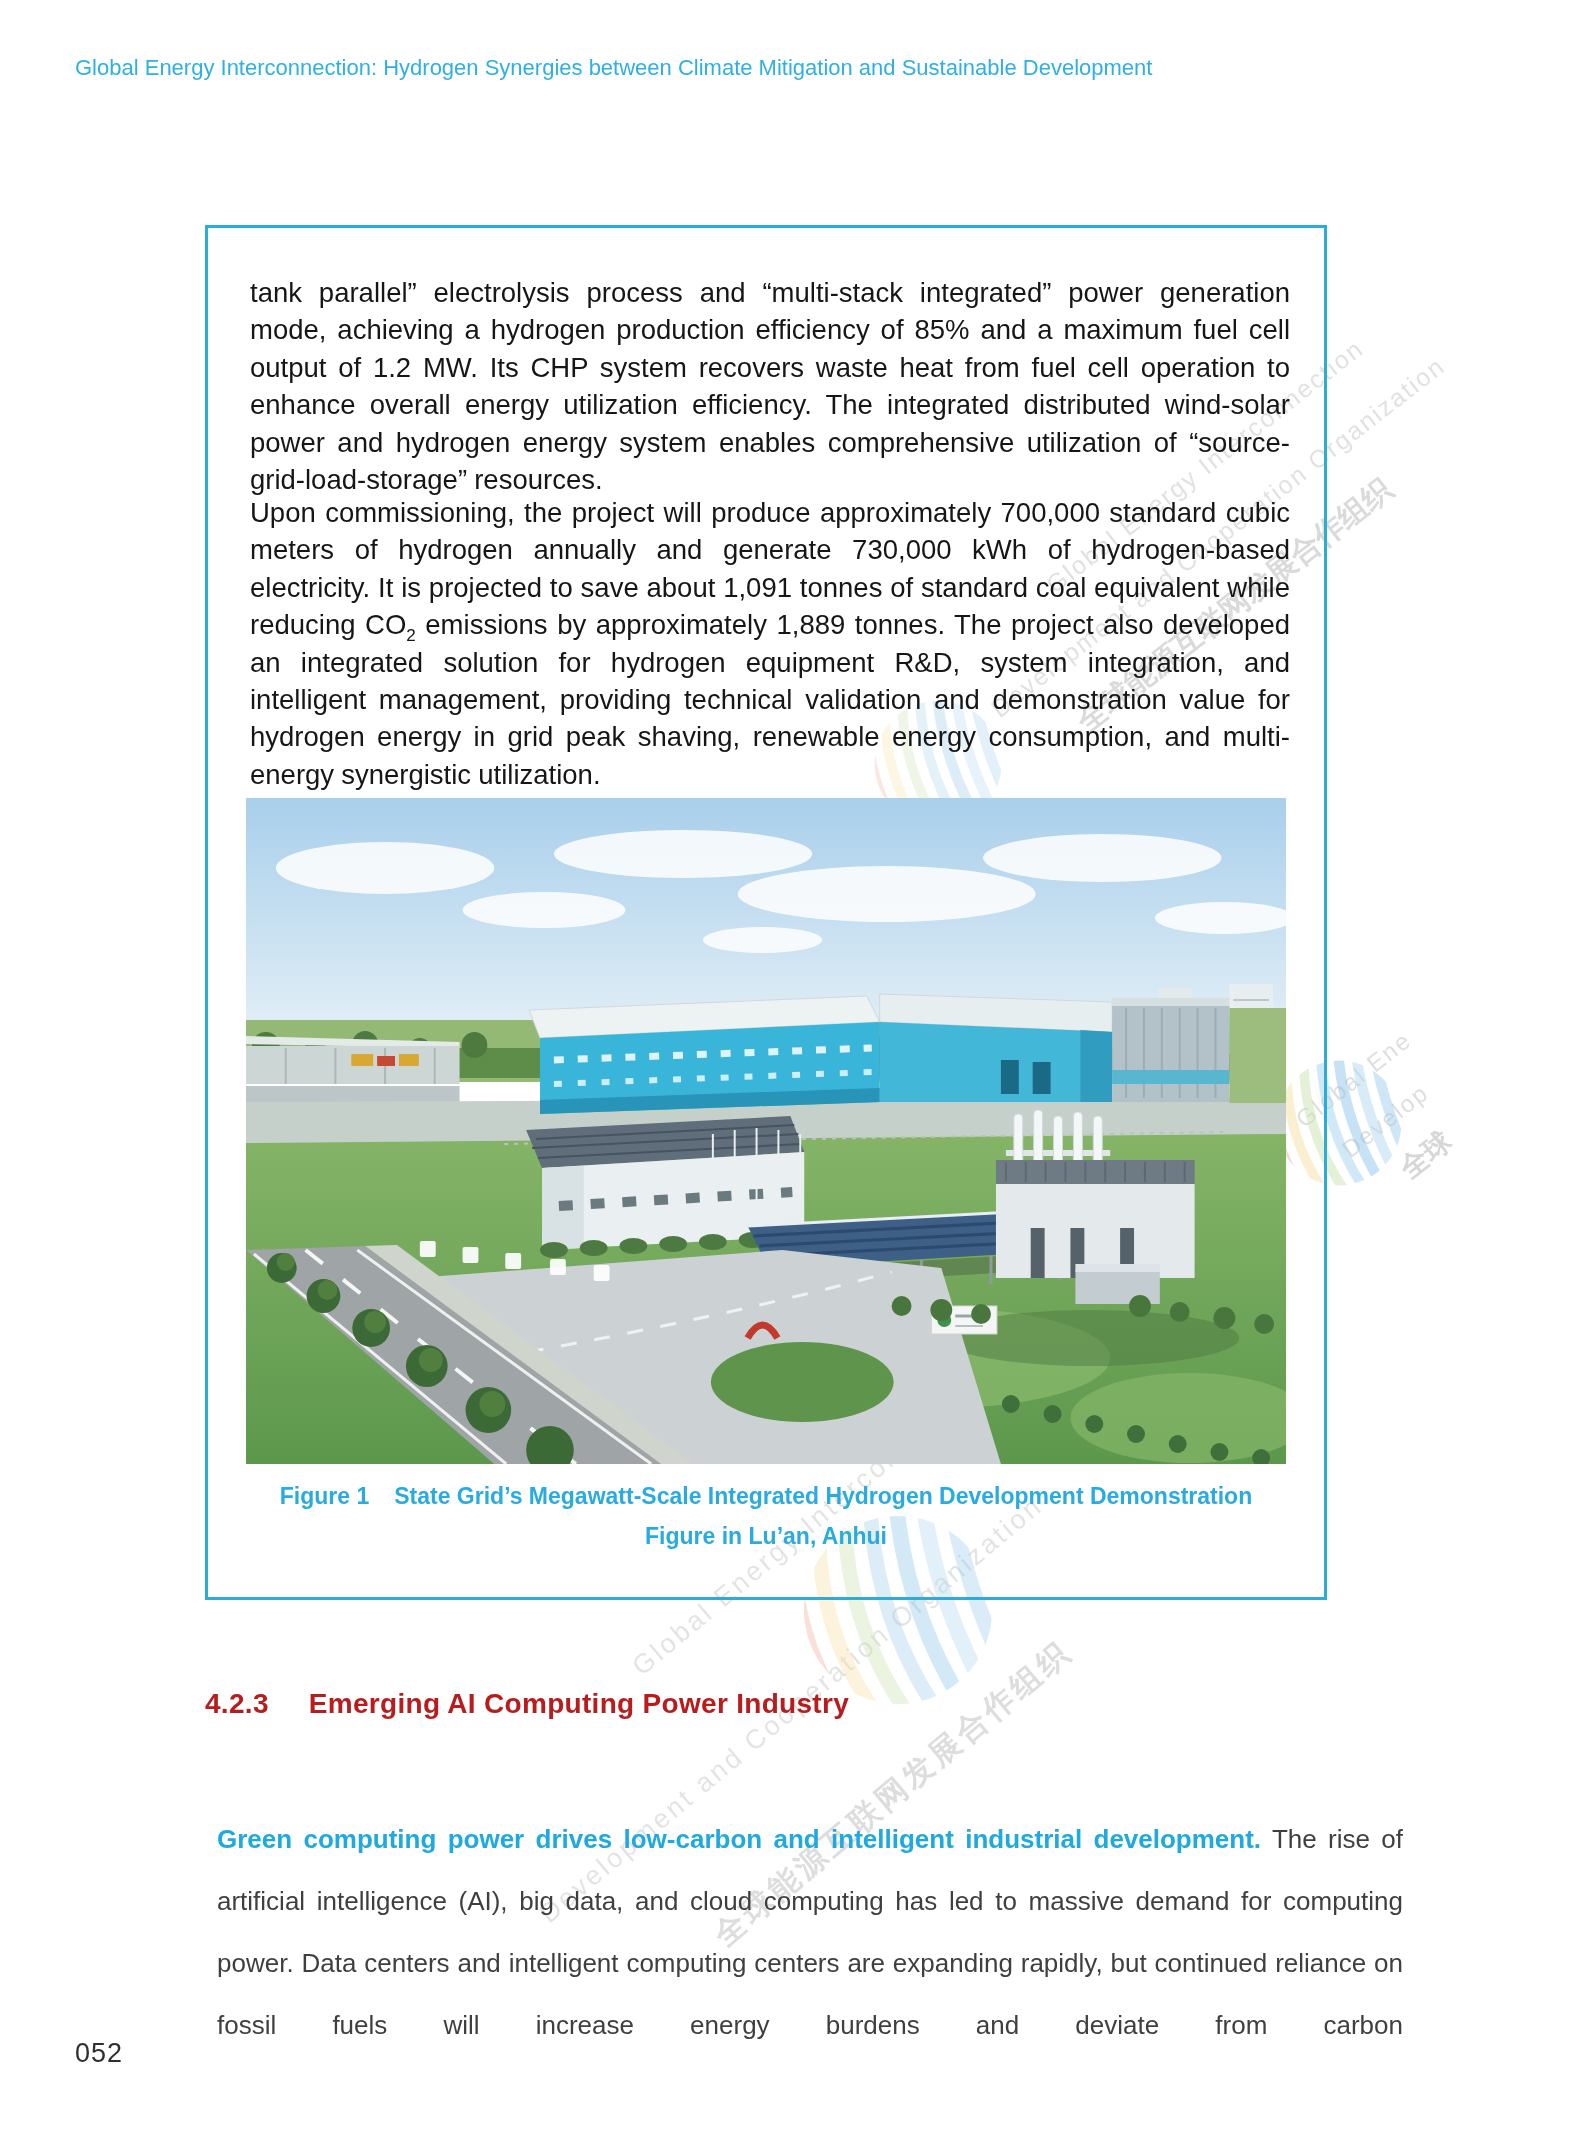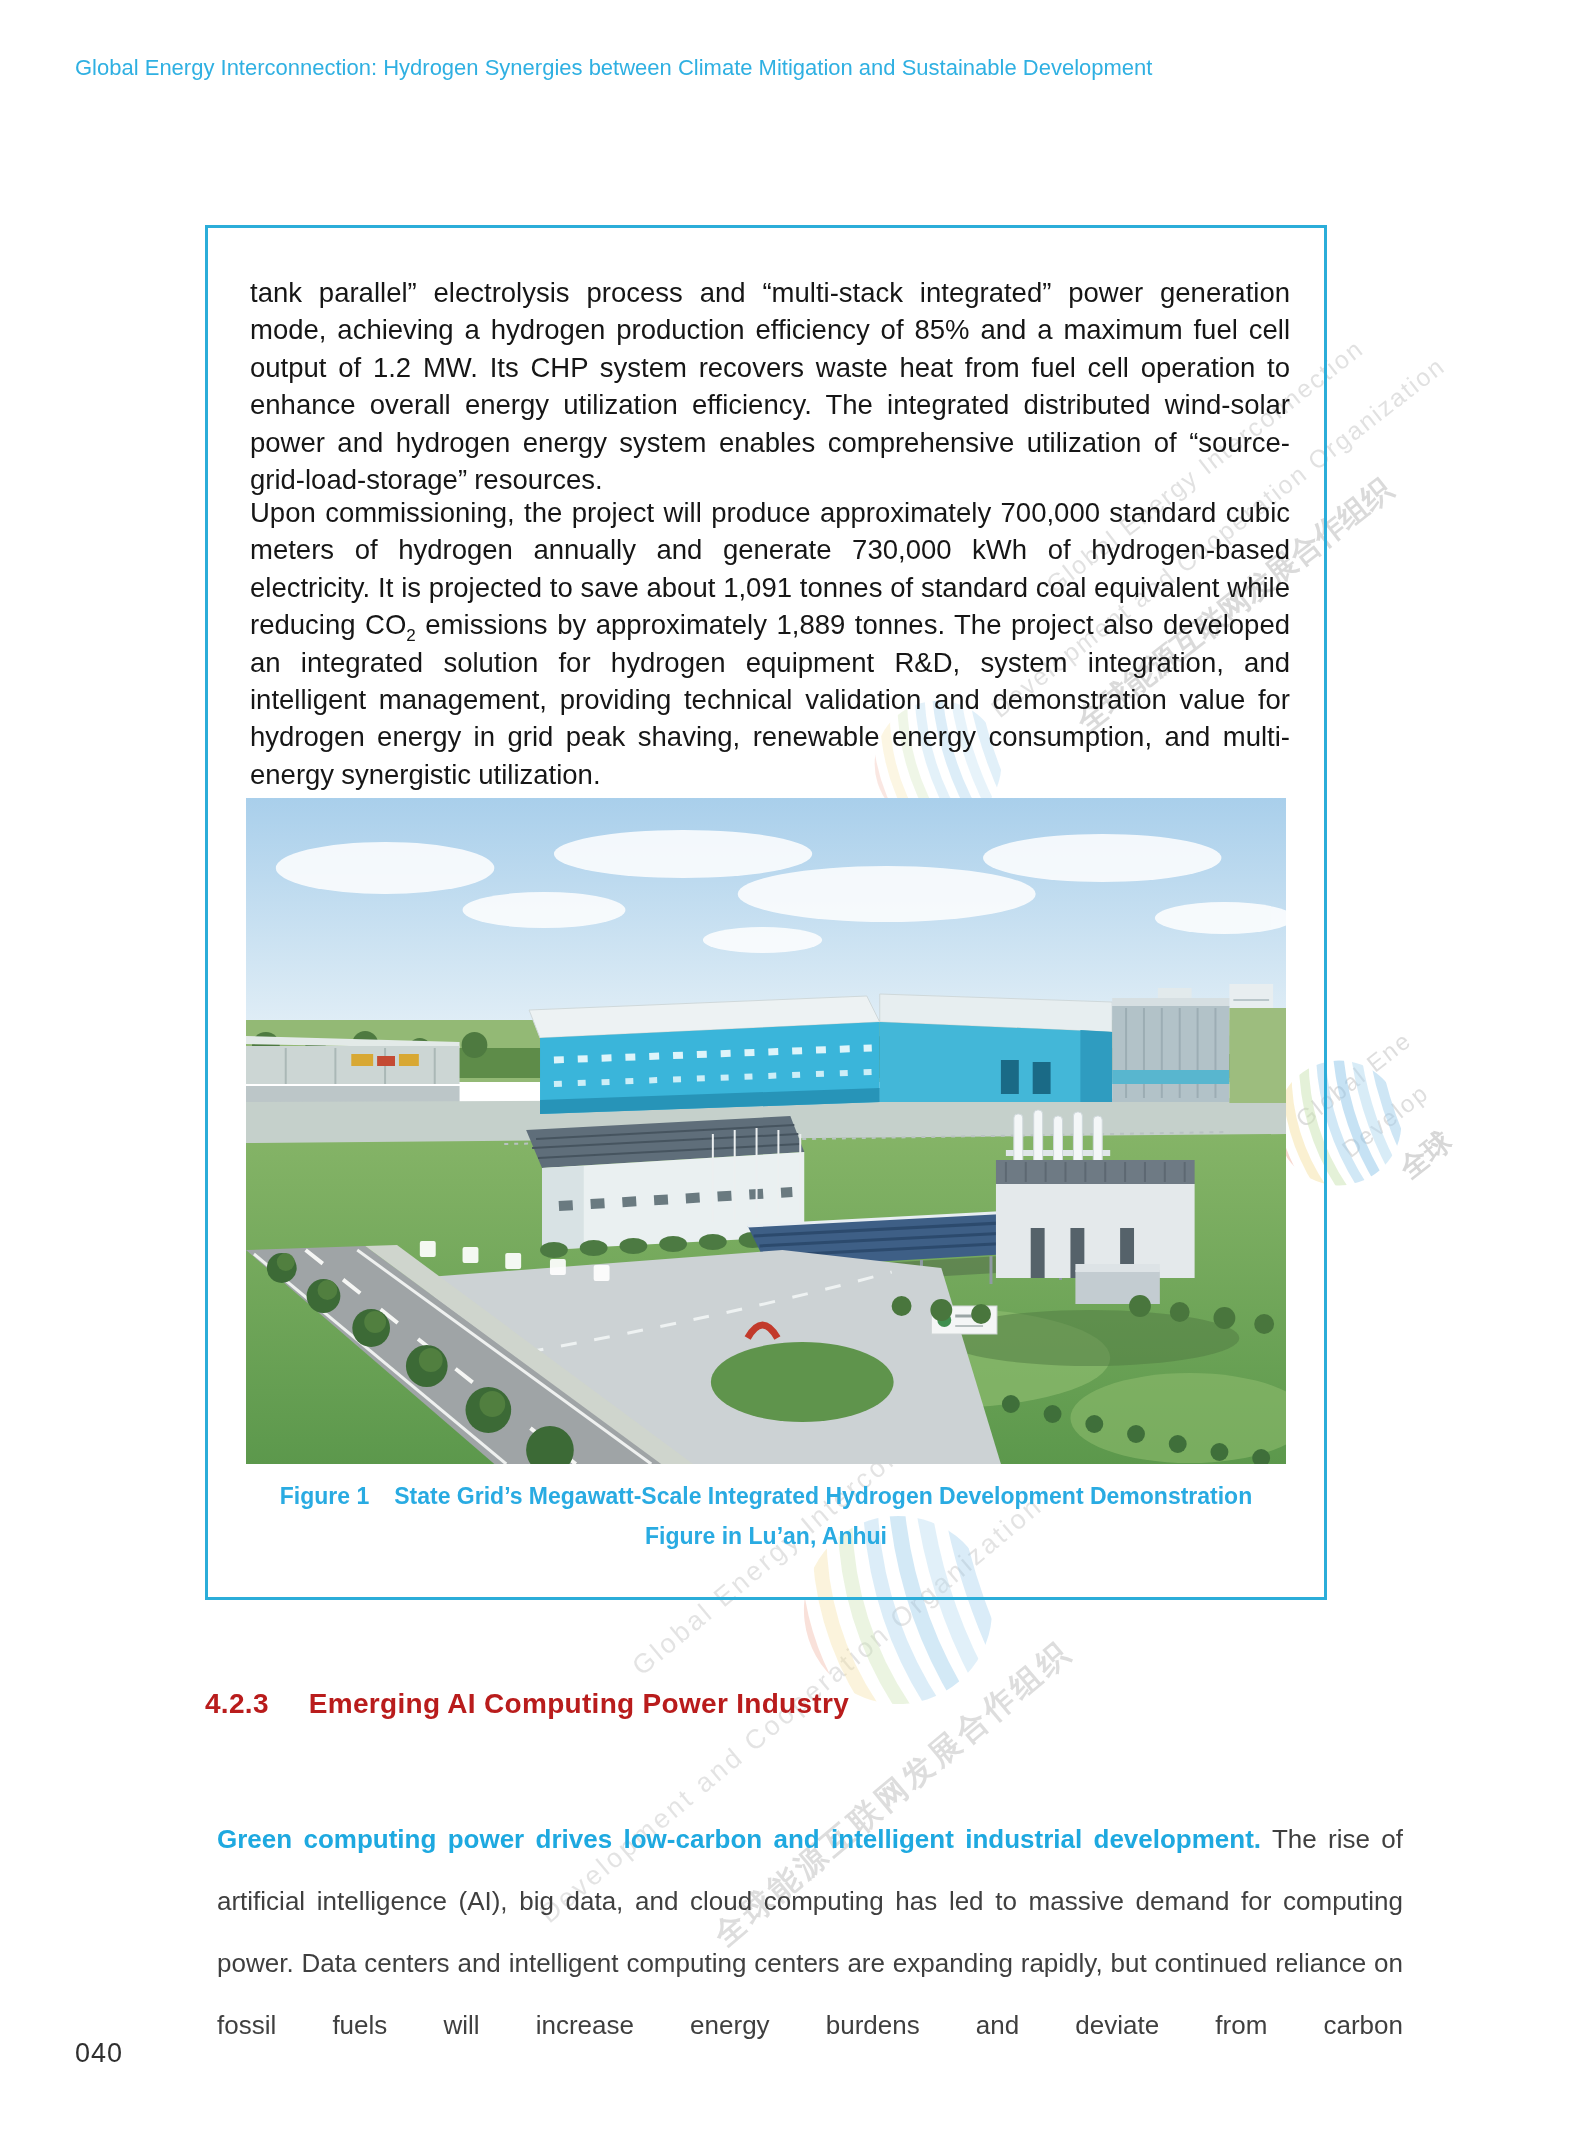--- a/index.html
+++ b/index.html
@@ -340,15 +340,15 @@
     <div class="figure-caption">
       <div><span class="figure-label">Figure 1</span><span>State Grid’s Megawatt-Scale Integrated Hydrogen Development Demonstration</span></div>
       <div>Figure in Lu’an, Anhui</div>
     </div>
   </div>
 
   <h2 class="section-heading"><span class="sec-num">4.2.3</span><span>Emerging AI Computing Power Industry</span></h2>
 
   <p class="body-paragraph"><span class="lead">Green computing power drives low-carbon and intelligent industrial development.</span><span> The rise of artificial intelligence (AI), big data, and cloud computing has led to massive demand for computing power. Data centers and intelligent computing centers are expanding rapidly, but continued reliance on fossil fuels will increase energy burdens and deviate from carbon</span></p>
 
-  <div class="page-number">040</div>
+  <div class="page-number">052</div>
 
 </div>
 
 </body></html>

